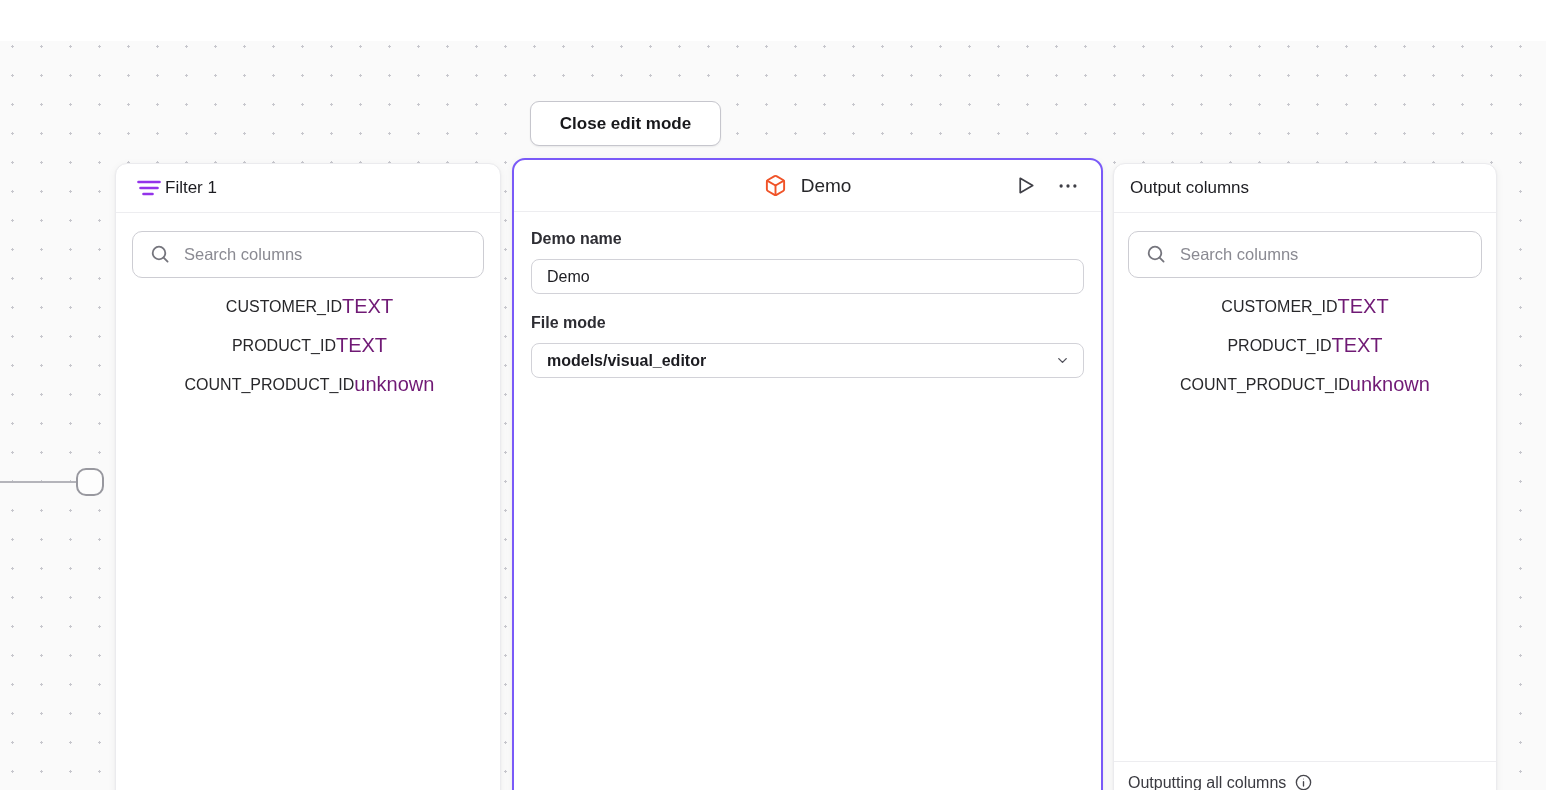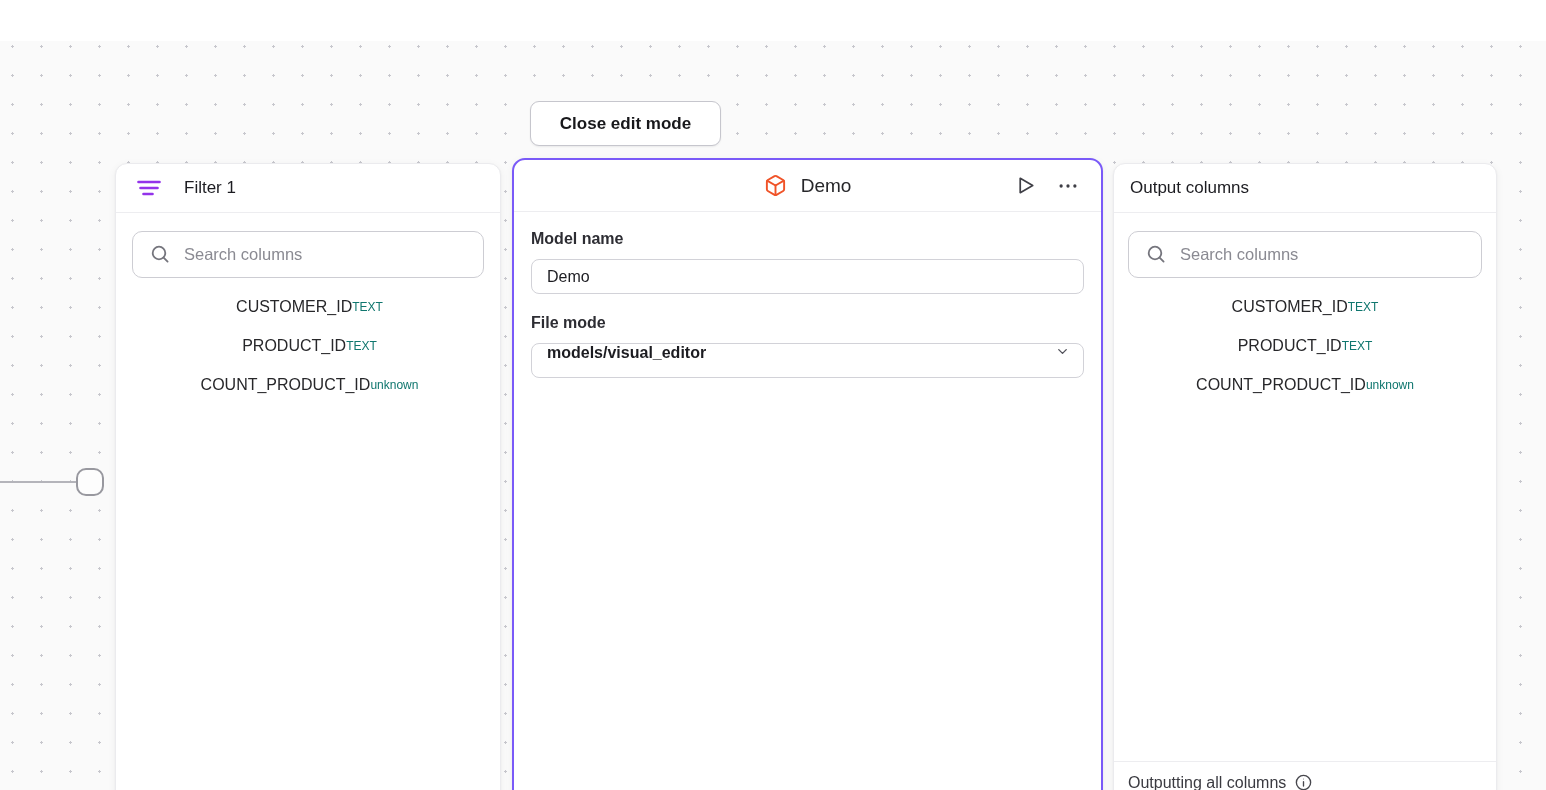--- a/index.html
+++ b/index.html
@@ -79,25 +79,25 @@
     background: transparent;
   }
   .search-box input::placeholder { color: #8a8a92; }
 
   .col-list { margin-top: 9px; }
   .col-row {
     height: 39px;
     display: flex; align-items: center; justify-content: center;
   }
   .col-name { font-size: 16px; color: #27272a; }
-  .col-type { font-size: 12px; color: #0f766e; }
+  .col-type { font-size: 20px; color: #701a75; }
 
   
   .filter-panel { left: 115px; top: 122px; width: 386px; height: 641px; }
-  .filter-panel .panel-header { gap: 23px; padding-left: 21px; }
+  .filter-panel .panel-header { gap: 4px; padding-left: 21px; }
   .filter-panel .panel-body { padding: 18px 16px 0 16px; }
   .filter-panel .col-list { padding: 0 11px 0 14px; }
 
   
   .model-panel {
     left: 512px; top: 117px; width: 591px; height: 737px;
     border: 2.5px solid #7a5af8;
     border-radius: 13px;
   }
   .model-panel .panel-header {
@@ -133,21 +133,21 @@
     border: 1px solid #d2d2d8; border-radius: 8px;
     padding: 0 15px;
     font-family: inherit; font-size: 16px; font-weight: 500; color: #1c1c21;
     outline: none; background: #fff;
     margin-bottom: 20px;
   }
   .select-input {
     width: 100%; height: 35px;
     border: 1px solid #d2d2d8; border-radius: 8px;
     padding: 0 13px 0 15px;
-    display: flex; justify-content: space-between;
+    display: flex; align-items: center; justify-content: space-between;
     font-size: 16px; font-weight: 600; color: #1c1c21;
     background: #fff; cursor: pointer;
   }
   .model-footer {
     margin-top: auto;
     display: flex; align-items: center; justify-content: flex-end;
     gap: 12px;
     padding: 0 25px 11px 0;
   }
   .rows-pill {
@@ -258,21 +258,21 @@
             <svg width="22" height="22" viewBox="0 0 24 24" fill="#3f3f46">
               <circle cx="4.5" cy="12" r="1.8"></circle>
               <circle cx="12" cy="12" r="1.8"></circle>
               <circle cx="19.5" cy="12" r="1.8"></circle>
             </svg>
           </span>
         </button>
       </div>
     </div>
     <div class="model-body">
-      <div class="field-label">Model name</div>
+      <div class="field-label">Demo name</div>
       <input class="text-input" type="text" value="Demo" style="">
       <div class="field-label">File mode</div>
       <div class="select-input">
         <span>models/visual_editor</span>
         <span>
           <svg width="15" height="15" viewBox="0 0 24 24" fill="none" stroke="#52525b" stroke-width="2.2" stroke-linecap="round" stroke-linejoin="round">
             <polyline points="6 9 12 15 18 9"></polyline>
           </svg>
         </span>
       </div>

